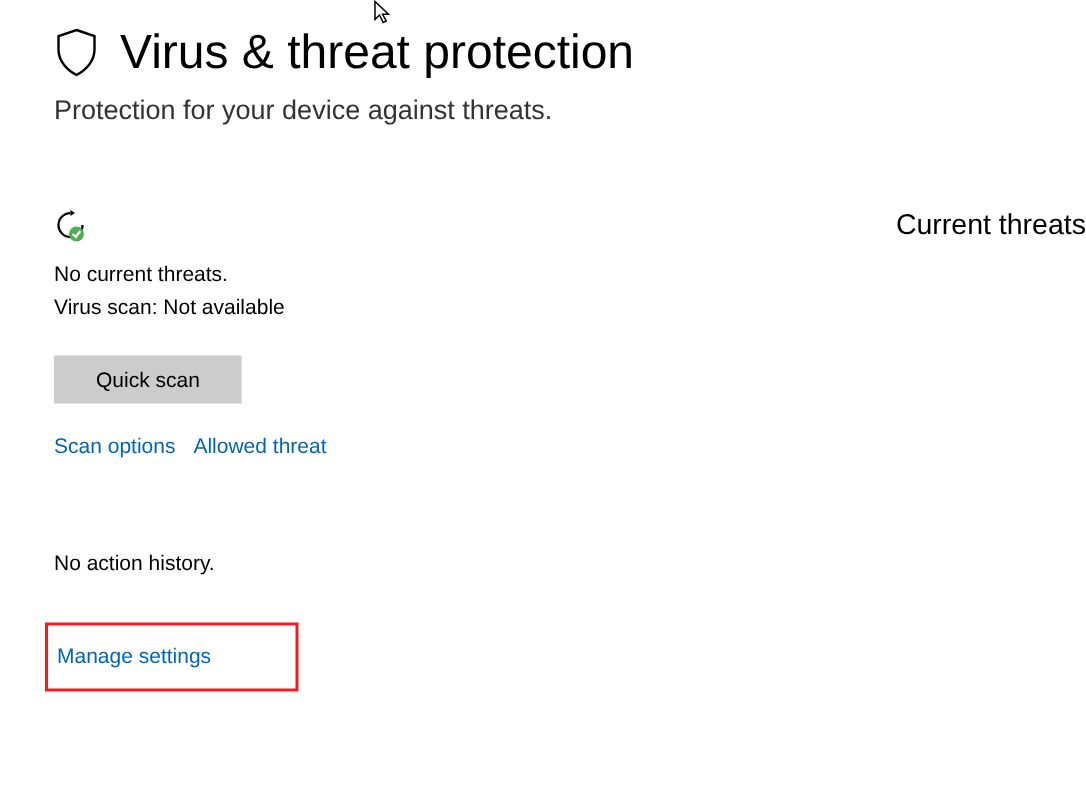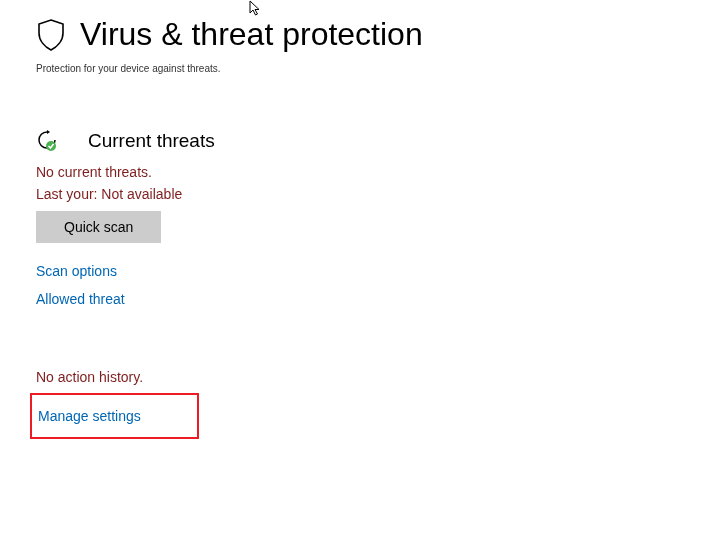--- a/index.html
+++ b/index.html
@@ -24,79 +24,80 @@
       display: flex;
       align-items: center;
       justify-content: center;
     }
     .page-title {
       font-size: 32px;
       font-weight: 500;
       color: #000;
     }
     .page-subtitle {
-      font-size: 10px;
+      font-size: 18px;
       color: #333;
       margin-bottom: 56px;
     }
     .section {
       margin-bottom: 60px;
     }
     .section-header {
       display: flex;
       align-items: center;
-      gap: 30px;
+      gap: 8px;
       margin-bottom: 10px;
+      justify-content: space-between;
     }
     .section-header .icon-wrap {
       width: 22px;
       height: 22px;
       display: flex;
       align-items: center;
       justify-content: center;
     }
     .section-title {
       font-size: 19px;
       font-weight: 500;
       color: #000;
     }
     .status-text {
       font-size: 14px;
-      color: #7f1d1d;
+      color: #000000;
       line-height: 1.55;
     }
     .btn {
       display: inline-block;
       background: #cccccc;
       border: none;
       font-size: 14px;
       color: #000;
       padding: 8px 28px;
-      margin-top: 6px;
+      margin-top: 22px;
       margin-bottom: 20px;
       cursor: pointer;
       font-family: inherit;
     }
     .link-list {
       display: flex;
-      flex-direction: column;
       gap: 12px;
+      text-align: center;
     }
     .link {
       color: #0066b4;
       font-size: 14px;
       cursor: pointer;
       text-decoration: none;
       display: inline-block;
     }
     .highlight-box {
       border: 2px solid #ed1c24;
       display: inline-block;
       padding: 12px 56px 12px 6px;
-      margin-top: 4px;
+      margin-top: 28px;
       margin-left: -6px;
     }
     .cursor {
       position: absolute;
       top: 0px;
       left: 249px;
       pointer-events: none;
     }
     svg { display: block; }
   </style>
@@ -125,21 +126,21 @@
       <svg width="22" height="22" viewBox="0 0 22 22">
         <path d="M11 2 A8 8 0 1 0 19 10" fill="none" stroke="#000" stroke-width="1.5"></path>
         <path d="M11 0 L11 4 L14 2 Z" fill="#000"></path>
         <circle cx="15" cy="16" r="5" fill="#4caf50"></circle>
         <path d="M12.5 16 L14.5 18 L17.5 14" fill="none" stroke="#fff" stroke-width="1.5"></path>
       </svg>
     </span>
     <h2 class="section-title">Current threats</h2>
   </div>
   <p class="status-text">No current threats.</p>
-  <p class="status-text">Last your: Not available</p>
+  <p class="status-text">Virus scan: Not available</p>
   <button class="btn">Quick scan</button>
   <div class="link-list">
     <a class="link">Scan options</a>
     <a class="link">Allowed threat</a>
   </div>
 </div>
 
 <div class="section">
   <p class="status-text">No action history.</p>
   <div class="highlight-box">

